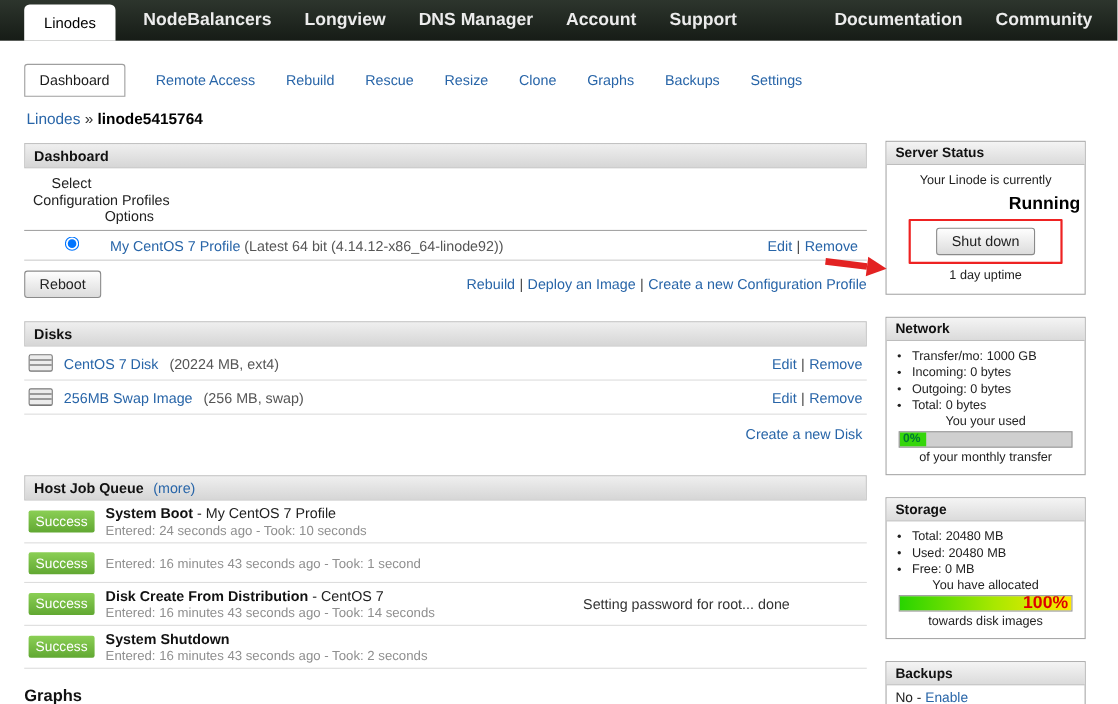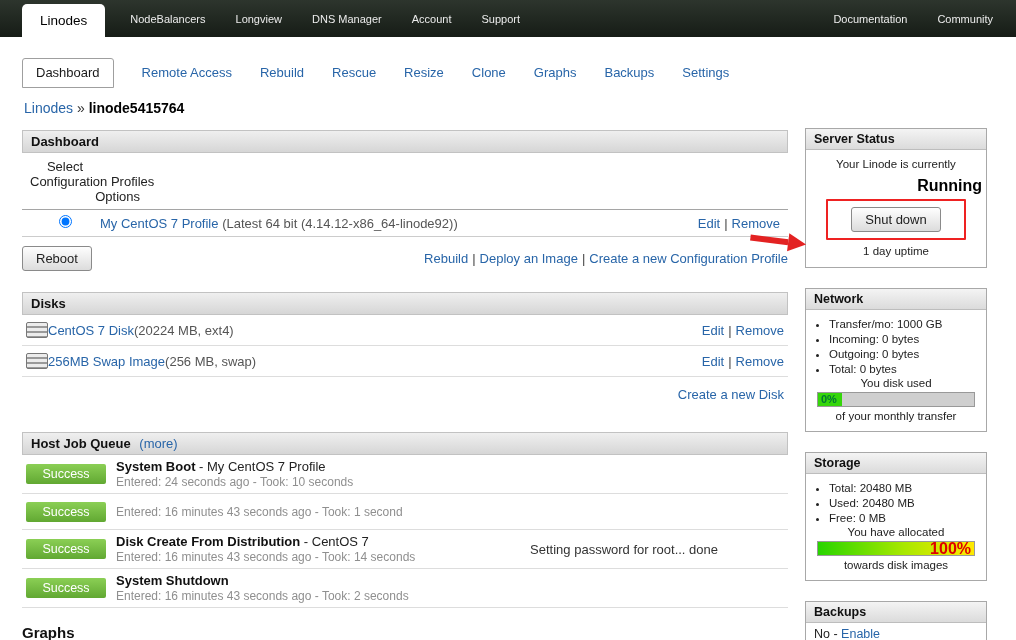--- a/index.html
+++ b/index.html
@@ -8,21 +8,21 @@
          font-family:"Liberation Sans", sans-serif; font-size:13px; color:#222; }
   a { color:#2865a8; text-decoration:none; cursor:pointer; }
 
   
   .topnav { position:absolute; top:0; left:0; right:0; height:37px;
             background:linear-gradient(#2d352d,#161c16); display:flex; align-items:stretch; }
   .nav-tab-active { margin:4px 0 0 22px; background:#fff; color:#000;
                     border-radius:5px 5px 0 0; display:flex; align-items:center;
                     padding:0 18px; font-size:13.5px; cursor:pointer; }
   .nav-item { display:flex; align-items:center; padding:0 15px; color:#ececec;
-              font-size:11px; cursor:pointer; }
+              font-size:16px; cursor:pointer;font-weight:bold; }
   .nav-first { margin-left:10px; }
   .nav-spacer { flex:1; }
   .nav-right-pad { width:8px; }
 
   
   .subnav { position:absolute; top:55px; left:0; width:100%; height:33px;
             display:flex; align-items:flex-end; gap:28px; padding-left:22px; }
   .subtab-active { border:1px solid #9f9f9f; border-radius:3px 3px 0 0; background:#fff;
                    padding:6px 13px 7px; color:#1a1a1a; cursor:pointer; }
   .subtab { padding:6px 0 8px; }
@@ -40,29 +40,29 @@
   .col-profiles { flex:1; }
   .col-options { width:110px; text-align:right; flex:none; }
   .cfg-row { display:flex; align-items:center; padding:5px 8px; border-bottom:1px solid #ccc; }
   .detail-text { color:#555; }
   .actions-row { display:flex; justify-content:space-between; align-items:center; margin-top:9px; }
   .btn { background:linear-gradient(#fefefe,#dcdcdc); border:1px solid #8a8a8a; border-radius:3px;
          padding:4px 13px; font-size:13px; font-family:inherit; color:#222; cursor:pointer; }
   .sep { color:#444; margin:0 4px; }
 
   .mt21 { margin-top:21px; }
-  .disk-row { display:flex; align-items:center; padding:7px 4px; border-bottom:1px solid #ddd; }
+  .disk-row { display:flex; align-items:center; gap:10px; padding:7px 4px; border-bottom:1px solid #ddd; }
   .disk-icon { width:22px; height:16px; border:1px solid #777; border-radius:2px; flex:none;
                background:repeating-linear-gradient(180deg,#ececec 0 3px,#9a9a9a 3px 5px); }
   .row-links { margin-left:auto; }
   .create-disk-row { text-align:right; padding:10px 4px 0; }
 
   .jobs-bar { margin-top:30px; }
   .job-row { display:flex; align-items:center; padding:4px 0; border-bottom:1px solid #ddd; min-height:36px; }
-  .badge { width:80px; text-align:center; color:#fff; background:linear-gradient(#8bcf55,#61a832);
+  .badge { width:60px; text-align:center; color:#fff; background:linear-gradient(#8bcf55,#61a832);
            border-radius:2px; padding:3px 0; font-size:12.5px; margin:0 10px 0 4px; flex:none; }
   .job-main { flex:1; }
   .job-title { font-weight:bold; color:#111; }
   .job-sub { color:#222; }
   .job-meta { color:#8f8f8f; font-size:12px; margin-top:1px; }
   .job-note { margin-right:70px; color:#333; }
   .graphs-title { margin-top:16px; font-size:15px; font-weight:bold; color:#111; }
 
   
   .sidebar { position:absolute; top:128px; left:805px; width:182px;
@@ -230,21 +230,21 @@
 
   <div class="sbox">
     <div class="sbox-title">Network</div>
     <div class="sb-body">
       <ul>
         <li>Transfer/mo: 1000 GB</li>
         <li>Incoming: 0 bytes</li>
         <li>Outgoing: 0 bytes</li>
         <li>Total: 0 bytes</li>
       </ul>
-      <div class="center">You disk used</div>
+      <div class="center">You your used</div>
       <div class="meter">
         <div class="net-fill">0%</div>
       </div>
       <div class="center">of your monthly transfer</div>
     </div>
   </div>
 
   <div class="sbox">
     <div class="sbox-title">Storage</div>
     <div class="sb-body">

